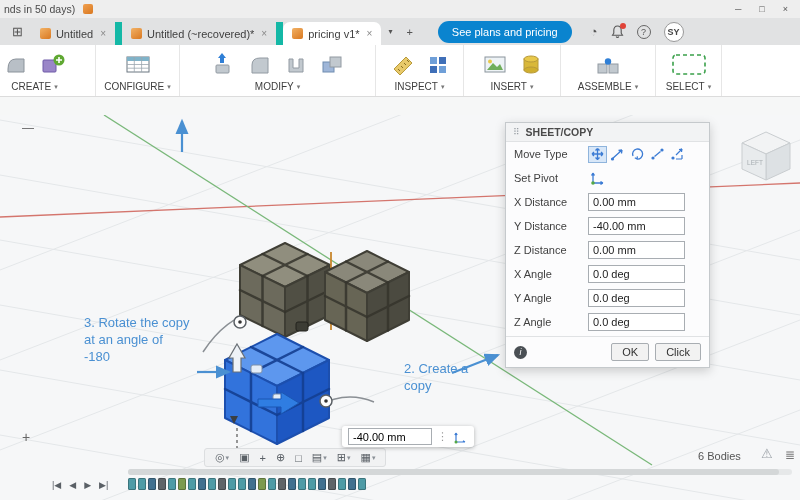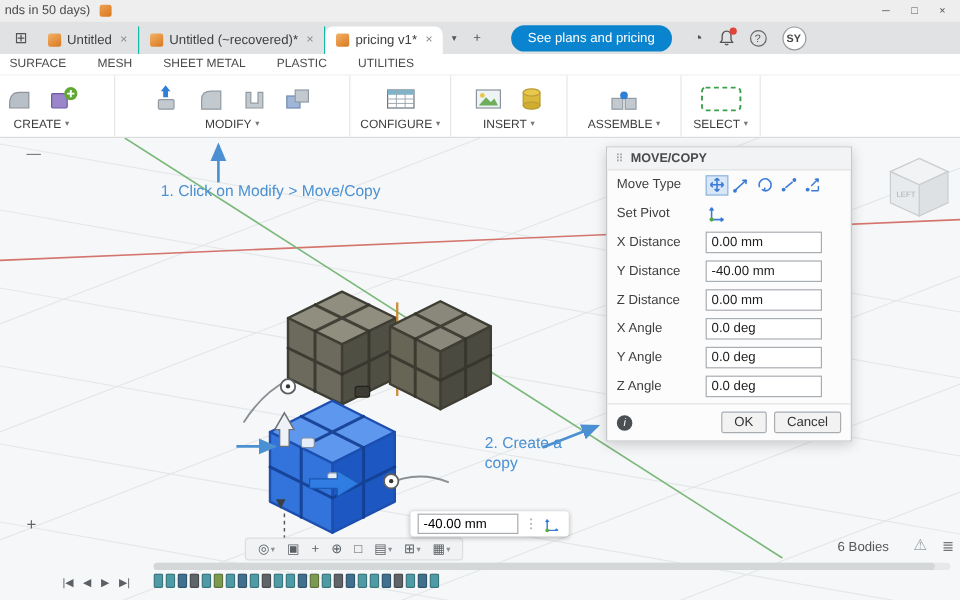--- a/index.html
+++ b/index.html
@@ -9,42 +9,42 @@
 
 
 .titlebar{display:flex;align-items:center;height:18px;background:#eeeeee;padding:0 4px;font-size:10.5px;color:#4a4a4a}
 .fusion-logo{width:10px;height:10px;border-radius:2px;margin-left:8px;background:linear-gradient(145deg,#f0a050,#d97820)}
 .win-controls{margin-left:auto;display:flex;gap:18px;padding-right:8px;color:#555;font-size:9px}
 .win-controls span{cursor:default}
 
 
 .tabbar{display:flex;align-items:flex-end;height:27px;background:#e1e2e3;padding:0 4px}
 .apps-glyph{align-self:center;font-size:13px;color:#555;padding:0 8px}
-.tab{display:flex;align-items:center;gap:5px;height:23px;padding:0 9px;border-right:1px solid #14b8a6;font-size:11px;color:#3f3f3f}
+.tab{display:flex;align-items:center;gap:5px;height:23px;padding:0 9px;border-right:7px solid #14b8a6;font-size:11px;color:#3f3f3f}
 .tab.active{background:#fff;border-radius:7px 7px 0 0;border-right:none}
 .doc-icon{width:11px;height:11px;border-radius:2px;background:linear-gradient(145deg,#f2b266,#d97820);flex:none}
 .tab-close{color:#888;font-size:10px;margin-left:2px}
 .tab-aux{align-self:center;color:#555;padding:0 7px}
 .tab-aux.caret{font-size:8px}
 .plans-btn{align-self:center;background:#0a84cf;color:#fff;border:none;border-radius:13px;padding:5px 14px;font-size:11px;margin:0 16px 0 18px;font-family:inherit}
 .right-icons{align-self:center;display:flex;align-items:center;gap:13px;margin-left:2px}
 .circle-glyph{font-size:13px;color:#555}
 .bell-wrap{position:relative;display:flex}
 .bell-badge{position:absolute;right:-2px;top:-2px;width:6px;height:6px;border-radius:50%;background:#e04338}
 .help-glyph{width:14px;height:14px;border:1.2px solid #666;border-radius:50%;display:flex;align-items:center;justify-content:center;font-size:9px;color:#555}
 .avatar{width:20px;height:20px;border-radius:50%;background:#fff;border:1px solid #999;display:flex;align-items:center;justify-content:center;font-size:9px;font-weight:bold;color:#444}
 
 
 .ribbon-tabs{display:flex;gap:26px;align-items:center;height:18px;background:#fff;padding:0 8px;font-size:10px;color:#4a4a4a;border-bottom:1px solid #efefef}
 
 
 .toolbar{display:flex;height:52px;background:#fff;border-bottom:1px solid #dcdcdc;overflow:hidden}
 .tgroup{display:flex;flex-direction:column;align-items:center;justify-content:space-between;border-right:1px solid #e6e6e6;padding:4px 0 4px;flex:none}
 .ticons{display:flex;align-items:center;gap:12px;height:29px}
-.tlabel{font-size:10px;color:#3d3d3d;display:flex;gap:3px;align-items:flex-start}
+.tlabel{font-size:10px;color:#3d3d3d;display:flex;gap:3px;align-items:center}
 .tlabel .caret{font-size:7px;color:#777}
 .g-create{width:122px;margin-left:-26px}
 .g-modify{width:196px}
 .g-configure{width:84px}
 .g-construct{width:85px}
 .g-inspect{width:88px}
 .g-insert{width:97px}
 .g-assemble{width:95px}
 .g-select{width:66px}
 
@@ -140,77 +140,88 @@
             <path d="M6.5,1 C4,1 2.8,3 2.8,5.2 L2.8,8.2 L1.5,10.3 L11.5,10.3 L10.2,8.2 L10.2,5.2 C10.2,3 9,1 6.5,1 Z" fill="none" stroke="#555" stroke-width="1.1"></path>
             <path d="M5.2,11.5 A1.4,1.4 0 0 0 7.8,11.5" fill="none" stroke="#555" stroke-width="1.1"></path>
           </svg>
         <span class="bell-badge"></span>
       </span>
       <span class="help-glyph">?</span>
       <span class="avatar">SY</span>
     </div>
   </div>
 
-  <div class="ribbon-tabs">
-    <span>SURFACE</span>
-    <span>MESH</span>
-    <span>SHEET METAL</span>
-    <span>PLASTIC</span>
-    <span>UTILITIES</span>
-  </div>
 
   <div class="toolbar">
     <div class="tgroup g-create">
       <div class="ticons">
         <svg width="24" height="24">
             <path d="M4,17 Q4,7 12,7 L20,7 L20,20 L4,20 Z" fill="#b8bfc6" stroke="#8b939b"></path>
           </svg>
         <svg width="26" height="24">
             <rect x="3" y="8" width="13" height="12" rx="1" fill="#9a86c8" stroke="#6f5aa8"></rect>
             <circle cx="19" cy="8" r="5.5" fill="#5fa832"></circle>
             <path d="M19,5 V11 M16,8 H22" stroke="#fff" stroke-width="1.6"></path>
           </svg>
       </div>
       <div class="tlabel">
           <span>CREATE</span>
           <span class="caret">▾</span>
         </div>
     </div>
-    <div class="tgroup g-modify">
-      <div class="ticons">
-        <svg width="24" height="24">
-            <rect x="4" y="13" width="13" height="8" rx="1" fill="#c2c9cf" stroke="#929aa2"></rect>
-            <path d="M10,1 L6,6 H8 V11 H12 V6 H14 Z" fill="#2f7fd6"></path>
-          </svg>
-        <svg width="24" height="24">
-            <path d="M4,21 L4,13 Q4,6 12,6 L20,6 L20,21 Z" fill="#c2c9cf" stroke="#929aa2"></path>
-          </svg>
-        <svg width="24" height="24">
-            <path d="M5,7 L5,20 L19,20 L19,7 L15,7 L15,16 L9,16 L9,7 Z" fill="#c2c9cf" stroke="#929aa2"></path>
-          </svg>
-        <svg width="24" height="24">
-            <rect x="3" y="10" width="11" height="10" fill="#9fb6d8" stroke="#6f8cb0"></rect>
-            <rect x="10" y="5" width="11" height="10" fill="#c2c9cf" stroke="#929aa2"></rect>
-          </svg>
-      </div>
-      <div class="tlabel">
-          <span>MODIFY</span>
-          <span class="caret">▾</span>
-        </div>
-    </div>
     <div class="tgroup g-configure">
       <div class="ticons">
         <svg width="28" height="24">
             <rect x="3" y="5" width="22" height="15" fill="#fff" stroke="#6b7680"></rect>
             <rect x="3" y="5" width="22" height="4" fill="#7fb3c9"></rect>
             <path d="M10.3,5 V20 M17.6,5 V20 M3,12.5 H25 M3,16.2 H25" stroke="#9aa6ae" stroke-width="0.8"></path>
           </svg>
       </div>
       <div class="tlabel">
           <span>CONFIGURE</span>
+          <span class="caret">▾</span>
+        </div>
+    </div>
+    <div class="tgroup g-modify">
+      <div class="ticons">
+        <svg width="24" height="24">
+            <rect x="4" y="13" width="13" height="8" rx="1" fill="#c2c9cf" stroke="#929aa2"></rect>
+            <path d="M10,1 L6,6 H8 V11 H12 V6 H14 Z" fill="#2f7fd6"></path>
+          </svg>
+        <svg width="24" height="24">
+            <path d="M4,21 L4,13 Q4,6 12,6 L20,6 L20,21 Z" fill="#c2c9cf" stroke="#929aa2"></path>
+          </svg>
+        <svg width="24" height="24">
+            <path d="M5,7 L5,20 L19,20 L19,7 L15,7 L15,16 L9,16 L9,7 Z" fill="#c2c9cf" stroke="#929aa2"></path>
+          </svg>
+        <svg width="24" height="24">
+            <rect x="3" y="10" width="11" height="10" fill="#9fb6d8" stroke="#6f8cb0"></rect>
+            <rect x="10" y="5" width="11" height="10" fill="#c2c9cf" stroke="#929aa2"></rect>
+          </svg>
+      </div>
+      <div class="tlabel">
+          <span>MODIFY</span>
+          <span class="caret">▾</span>
+        </div>
+    </div>
+    <div class="tgroup g-inspect">
+      <div class="ticons">
+        <svg width="24" height="24">
+            <path d="M3,17 L15,5 L21,11 L9,23 Z" fill="#e8c96a" stroke="#b89a3a"></path>
+            <path d="M7,17 L9,19 M10,14 L12,16 M13,11 L15,13 M16,8 L18,10" stroke="#8a6f20" stroke-width="1"></path>
+          </svg>
+        <svg width="22" height="24">
+            <rect x="3" y="5" width="7" height="7" fill="#6f9fd8"></rect>
+            <rect x="12" y="5" width="7" height="7" fill="#3f6fb8"></rect>
+            <rect x="3" y="14" width="7" height="7" fill="#3f6fb8"></rect>
+            <rect x="12" y="14" width="7" height="7" fill="#6f9fd8"></rect>
+          </svg>
+      </div>
+      <div class="tlabel">
+          <span>INSPECT</span>
           <span class="caret">▾</span>
         </div>
     </div>
     <div class="tgroup g-insert">
       <div class="ticons">
         <svg width="26" height="24">
             <rect x="3" y="5" width="20" height="15" fill="#eef3f6" stroke="#8a949c"></rect>
             <path d="M5,18 L11,11 L15,15 L18,12 L21,18 Z" fill="#6fae5a"></path>
             <circle cx="8" cy="9.5" r="2" fill="#e8c84a"></circle>
           </svg>
@@ -351,28 +362,30 @@
         <path d="M182,152 L182,121" marker-end="url(#ah)"></path>
         <path d="M197,372 L229,372" marker-end="url(#ah)"></path>
         <path d="M452,373 L498,355" marker-end="url(#ah)"></path>
       </g>
     </svg>
 
     <span class="viewcube-label">LEFT</span>
     <span class="collapse-btn">—</span>
     <span class="plus-btn">+</span>
 
-    <div class="anno anno1">1. Click on Modify &gt; Move/Copy</div>
+    <div class="anno anno3">3. Rotate the copy
+at an angle of
+-180</div>
     <div class="anno anno2">2. Create a
 copy</div>
 
     <div class="dialog">
       <div class="dlg-header">
         <span class="grip">⠿</span>
-        <span>MOVE/COPY</span>
+        <span>SHEET/COPY</span>
       </div>
       <div class="dlg-row">
         <span class="dlg-label">Move Type</span>
         <div class="mt-btns">
           <span class="mt-btn selected">
               <svg width="15" height="14">
                 <path d="M7.5,1.5 V12.5 M2,7 H13 M7.5,1.5 L5.5,3.5 M7.5,1.5 L9.5,3.5 M7.5,12.5 L5.5,10.5 M7.5,12.5 L9.5,10.5 M2,7 L4,5 M2,7 L4,9 M13,7 L11,5 M13,7 L11,9" stroke="#3b7bd4" fill="none" stroke-width="1.3"></path>
               </svg>
             </span>
           <span class="mt-btn">
@@ -430,21 +443,21 @@
         <span class="dlg-label">Y Angle</span>
         <input class="dlg-input" value="0.0 deg" style="">
       </div>
       <div class="dlg-row">
         <span class="dlg-label">Z Angle</span>
         <input class="dlg-input" value="0.0 deg" style="">
       </div>
       <div class="dlg-footer">
         <span class="info-icon">i</span>
         <button class="btn">OK</button>
-        <button class="btn">Cancel</button>
+        <button class="btn">Click</button>
       </div>
     </div>
 
     <div class="float-box">
       <input class="float-input" value="-40.00 mm" style="">
       <span class="float-dots">⋮</span>
       <svg width="15" height="14">
           <path d="M3,12 H12 M3,12 V3 M12,12 L10,10.8 M3,3 L1.8,5 M3,3 L4.2,5" stroke="#3b7bd4" fill="none" stroke-width="1.2"></path>
           <circle cx="3" cy="12" r="1.5" fill="#55a845"></circle>
         </svg>

